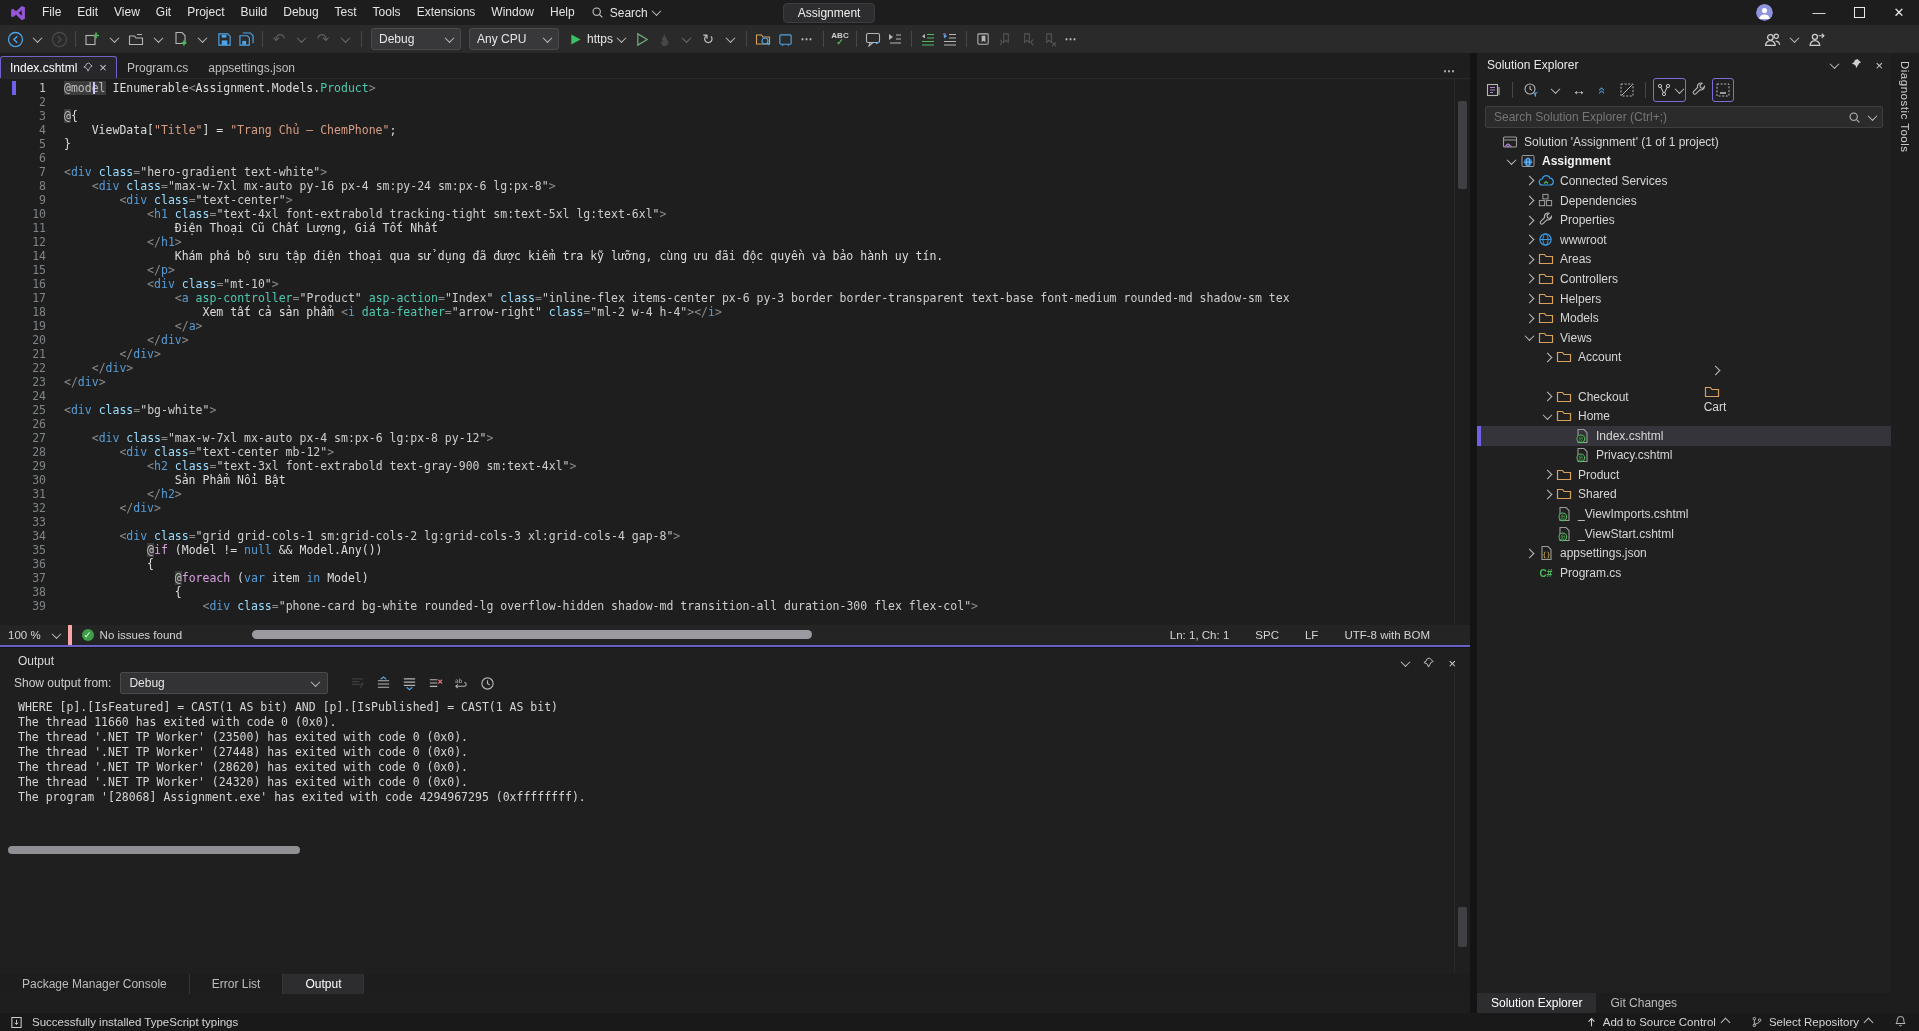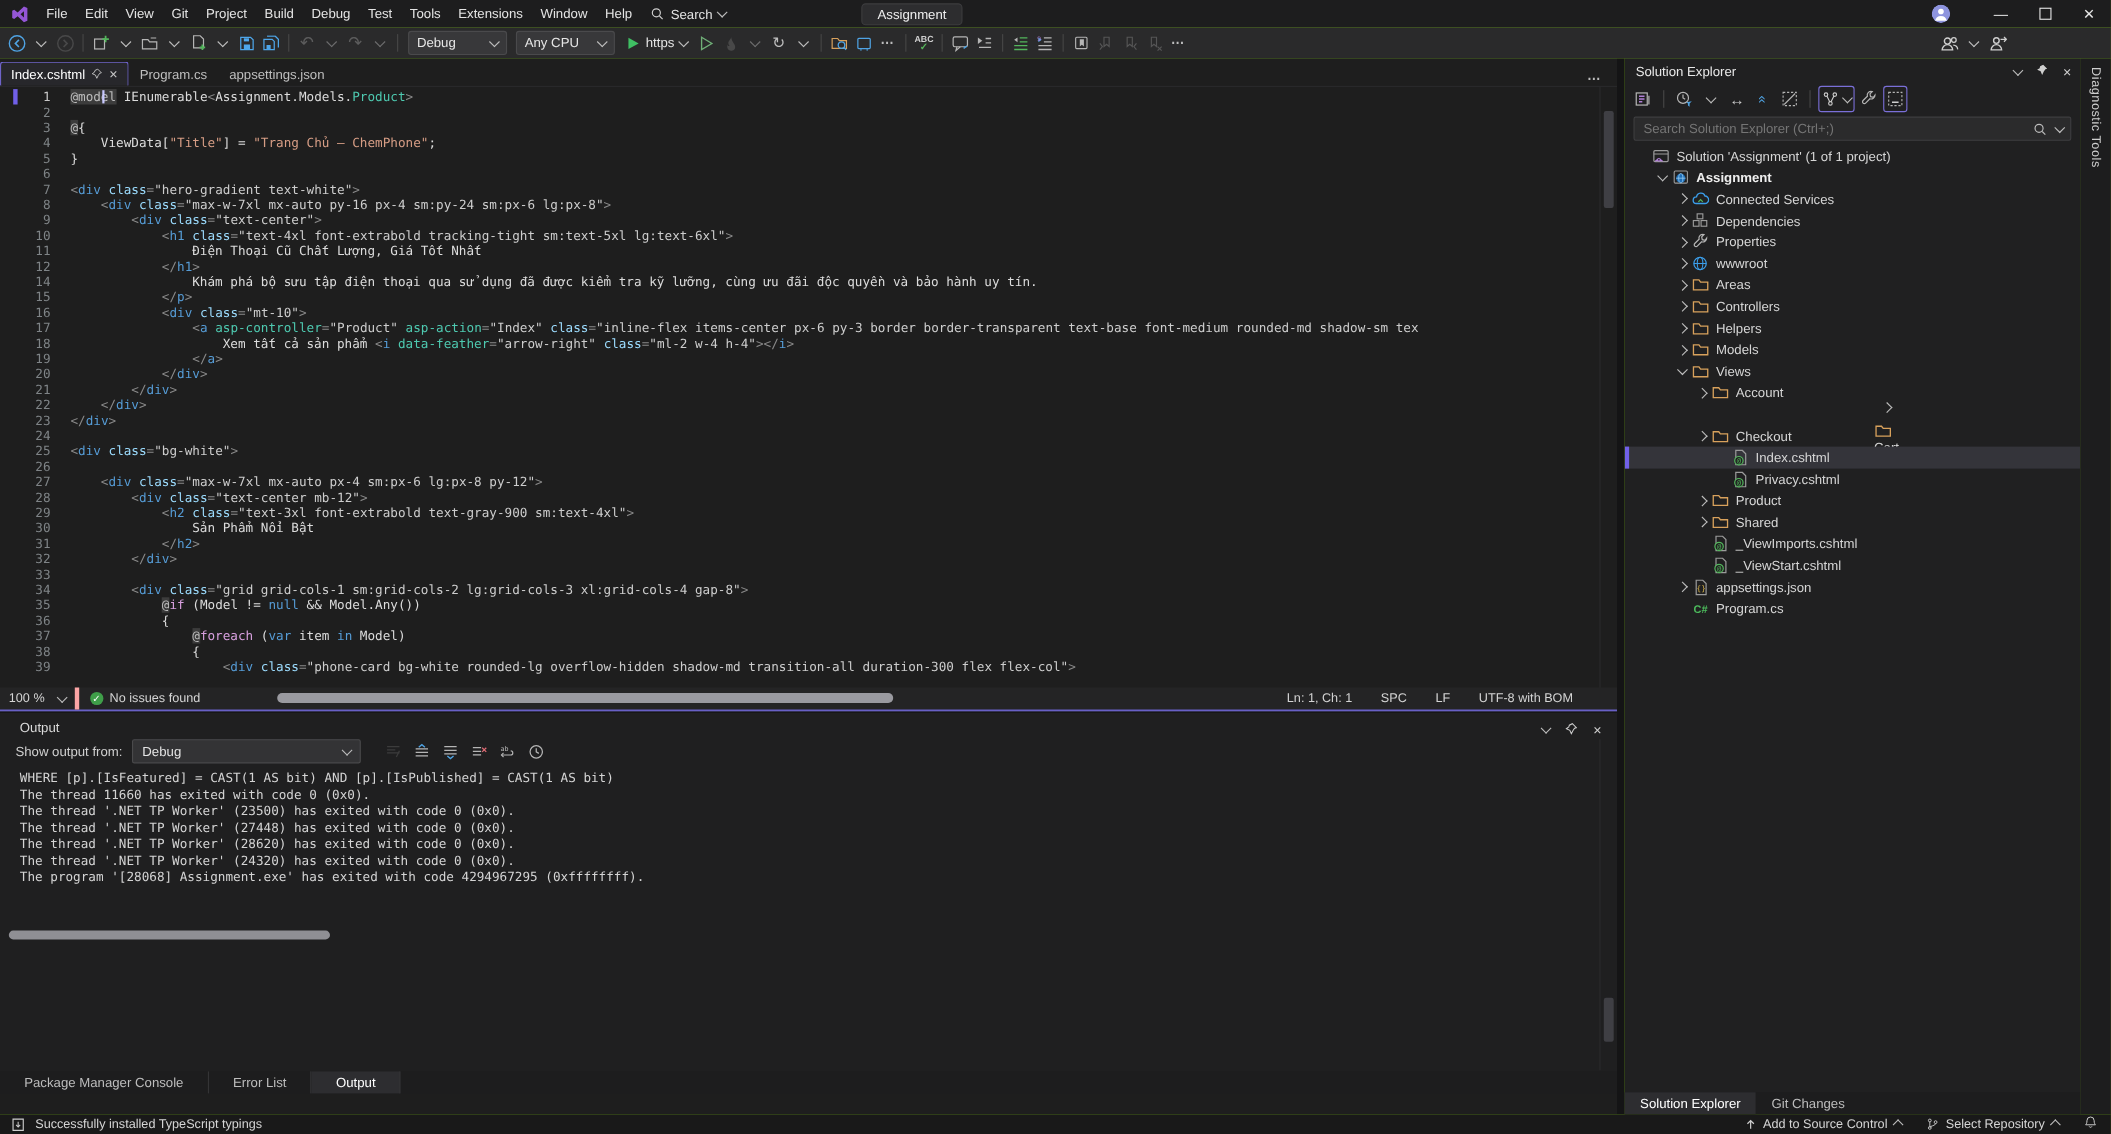--- a/index.html
+++ b/index.html
@@ -769,20 +769,31 @@
           <span class="chvbox">
             <span class="cv right"></span>
           </span>
           <span class="ticon">
             <svg viewBox="0 0 16 16" width="16" height="16">
               <path d="M1.5 3.5h5l1.5 2h6.5v7h-13z" fill="none" stroke="#d8a15c" stroke-width="1.2"></path>
             </svg>
           </span>
           <span class="lbl">Checkout</span>
         </div>
+        <div class="trow" style="padding-left: 62px;">
+          <span class="chvbox">
+            <span class="cv"></span>
+          </span>
+          <span class="ticon">
+            <svg viewBox="0 0 16 16" width="16" height="16">
+              <path d="M1.5 3.5h5l1.5 2h6.5v7h-13z" fill="none" stroke="#d8a15c" stroke-width="1.2"></path>
+            </svg>
+          </span>
+          <span class="lbl">Home</span>
+        </div>
         <div class="trow sel" style="padding-left: 80px;">
           <span class="chvbox"></span>
           <span class="ticon">
             <svg viewBox="0 0 16 16" width="16" height="16">
               <path d="M4 1.5h6l3 3v10H4z" fill="none" stroke="#9b9b9b" stroke-width="1.1"></path>
               <circle cx="6.8" cy="10.8" r="3.8" fill="#202021" stroke="#53b65c" stroke-width="1.1"></circle>
               <text x="6.8" y="13.1" font-size="6.5" fill="#53b65c" text-anchor="middle" font-family="monospace">@</text>
             </svg>
           </span>
           <span class="lbl">Index.cshtml</span>

